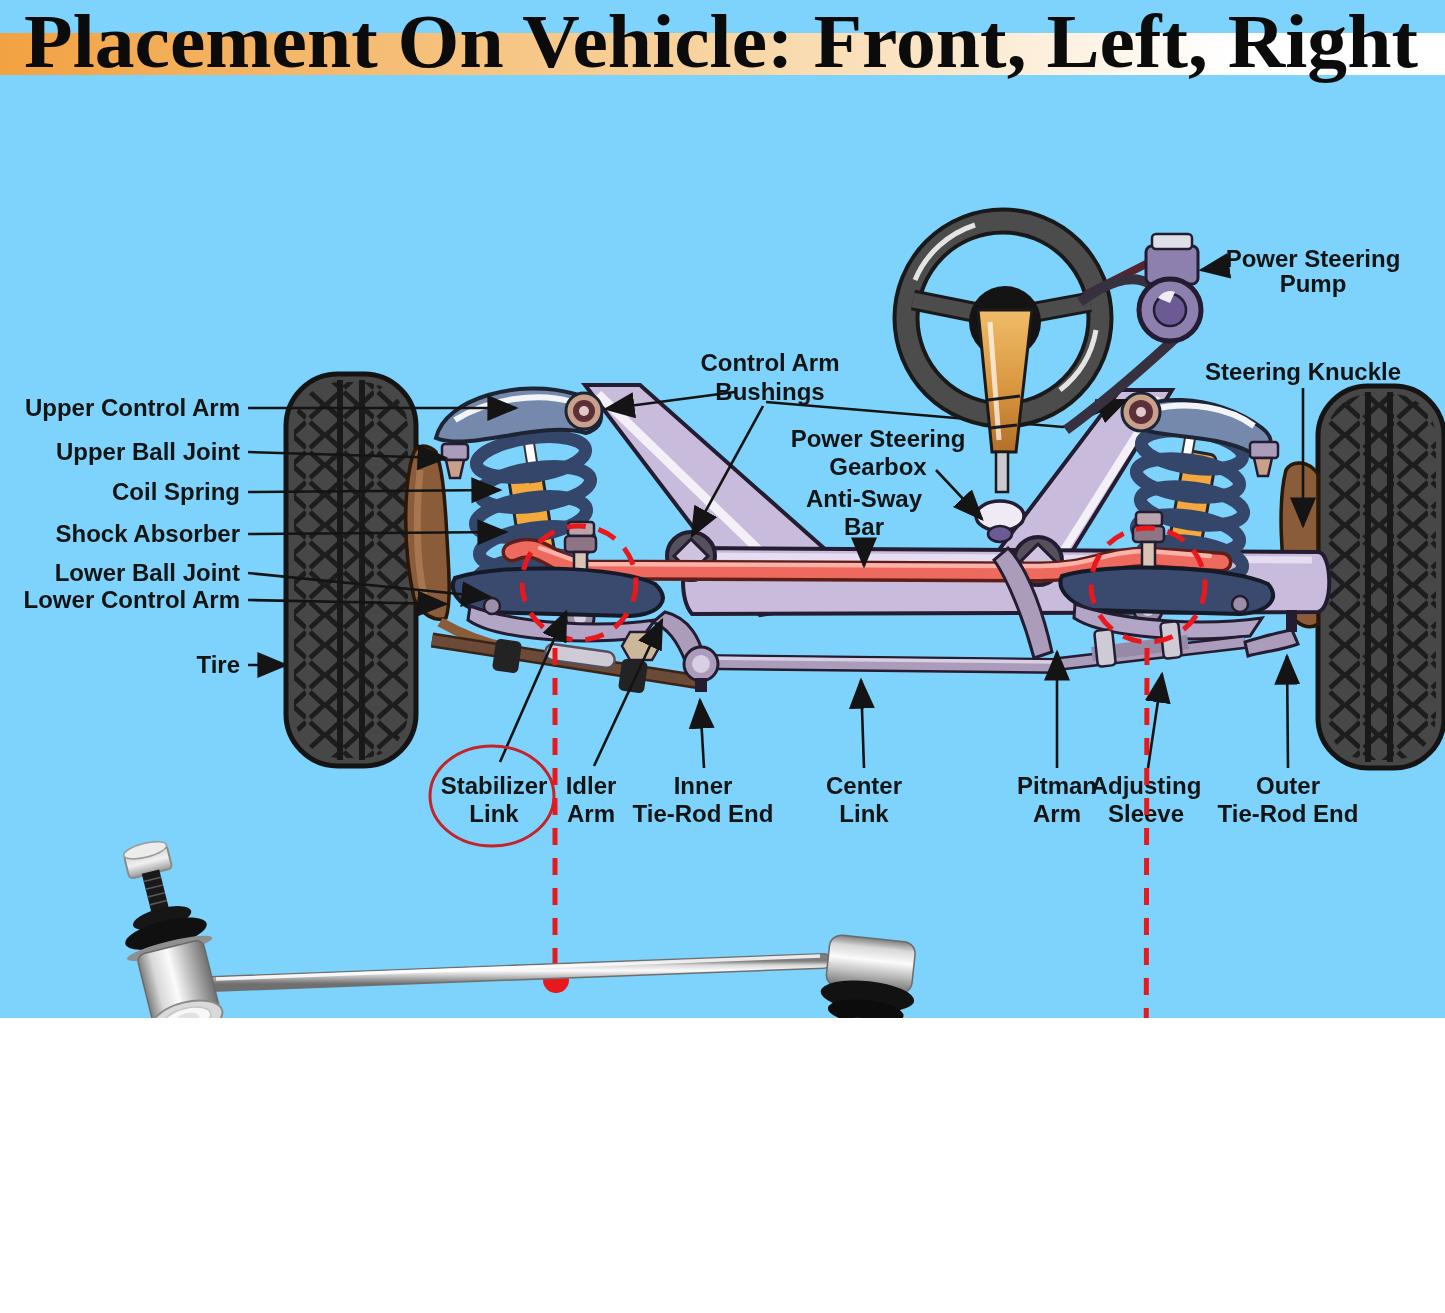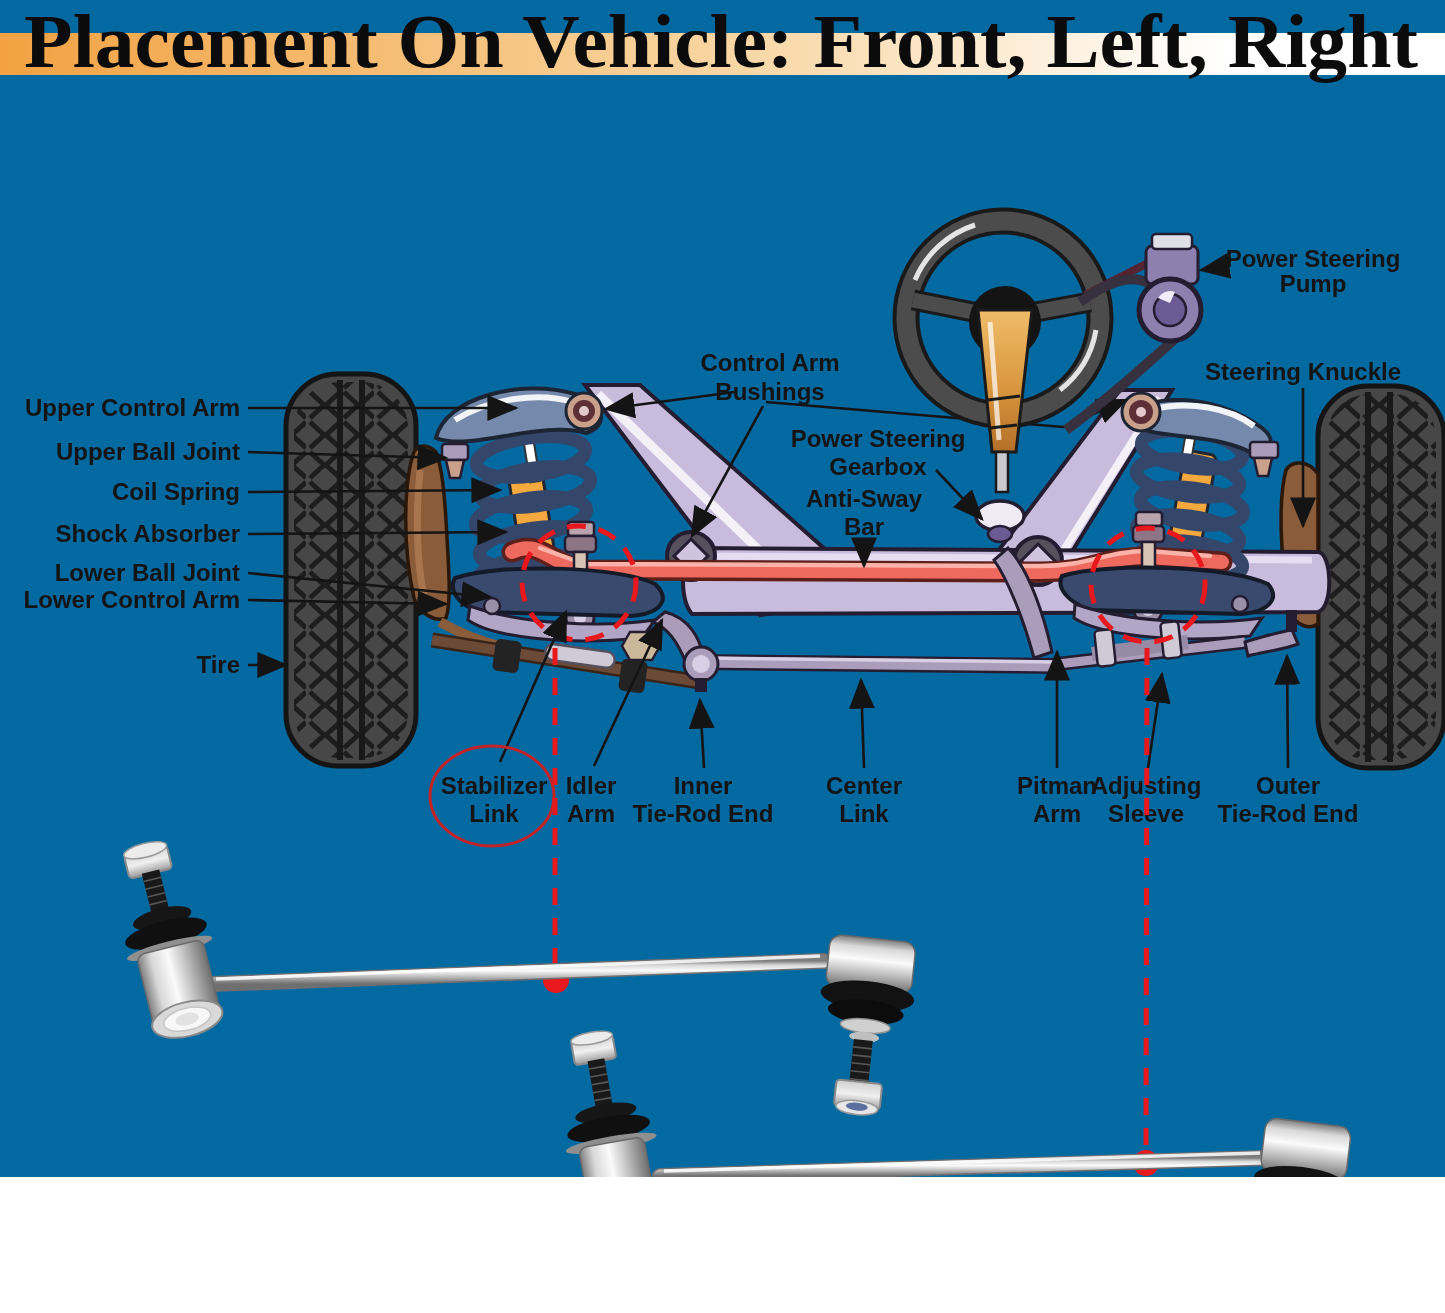--- a/index.html
+++ b/index.html
@@ -1,16 +1,16 @@
 <!DOCTYPE html>
 <html style="--c-title_band_orange: #f2a242; --c-sway_bar_red: #ee6a5f; --c-dashed_red: #e8181d; --c-circle_red: #c42428; --c-frame_lavender: #c9bbdb; --c-arm_blue: #7589ad; --c-spring_navy: #35466b; --c-shock_orange: #f3a93d; --c-tire_gray: #474747; --c-knuckle_brown: #8a5c3a; --c-pump_purple: #8d7fae; --c-column_orange: #d9963f; --c-linkage_purple: #ab9cbc; --c-chrome_silver: #d8d8d8;"><head>
 <meta charset="utf-8">
 <style>
   html,body{margin:0;padding:0;background:#ffffff;}
-  .stage{width:1445px;height:1177px;position:relative;background:#0369a1;overflow:hidden;}
+  .stage{width:1445px;height:1018px;position:relative;background:#7dd3fc;overflow:hidden;}
   .t-title{font:700 70px "Liberation Serif", serif; fill:#0b0b0b;}
   .lbl{font:700 24px "Liberation Sans", sans-serif; fill:#141414;}
   .end{text-anchor:end;} .mid{text-anchor:middle;}
   .ldr{stroke:#141414;stroke-width:2.6;fill:none;}
   .reddash{stroke:var(--c-dashed_red,#e8181d);stroke-width:5;stroke-dasharray:17 13;fill:none;}
   .redcirc{stroke:var(--c-dashed_red,#e8181d);stroke-width:5;stroke-dasharray:19 13;fill:none;}
   .labelcirc{stroke:var(--c-circle_red,#c42428);stroke-width:3;fill:none;}
   .reddot{fill:var(--c-dashed_red,#e8181d);}
   .tire{fill:var(--c-tire_gray,#474747);stroke:#141414;stroke-width:5;}
   .knuckle{fill:var(--c-knuckle_brown,#8a5c3a);stroke:#2a1708;stroke-width:3.5;}

